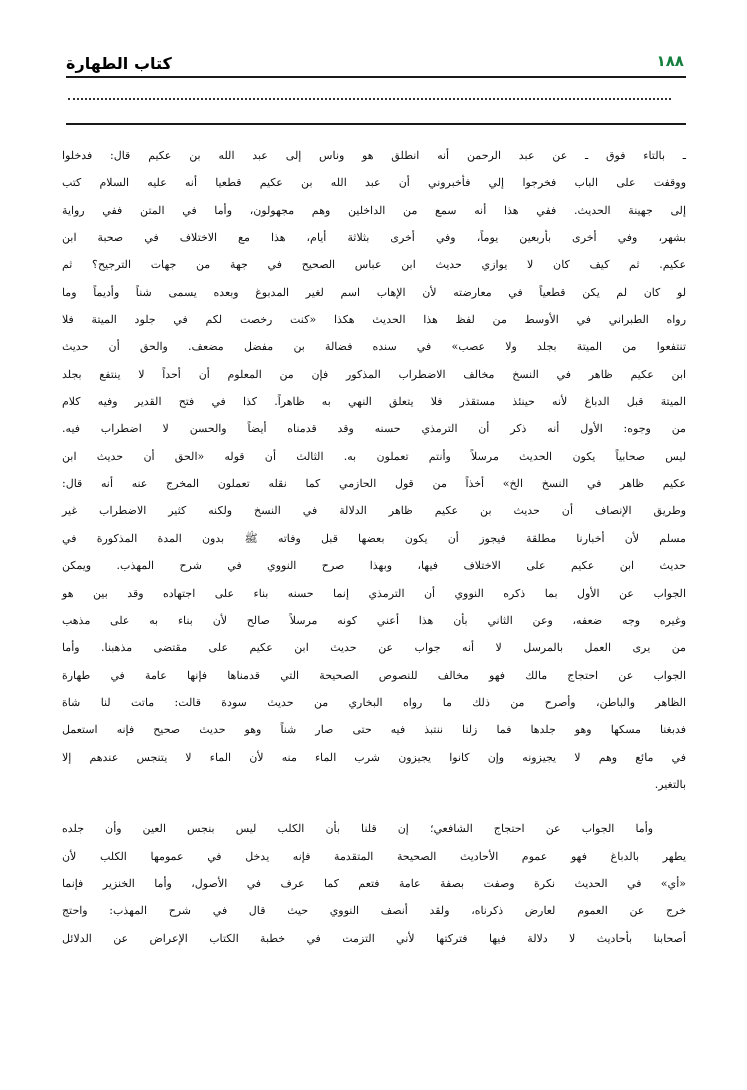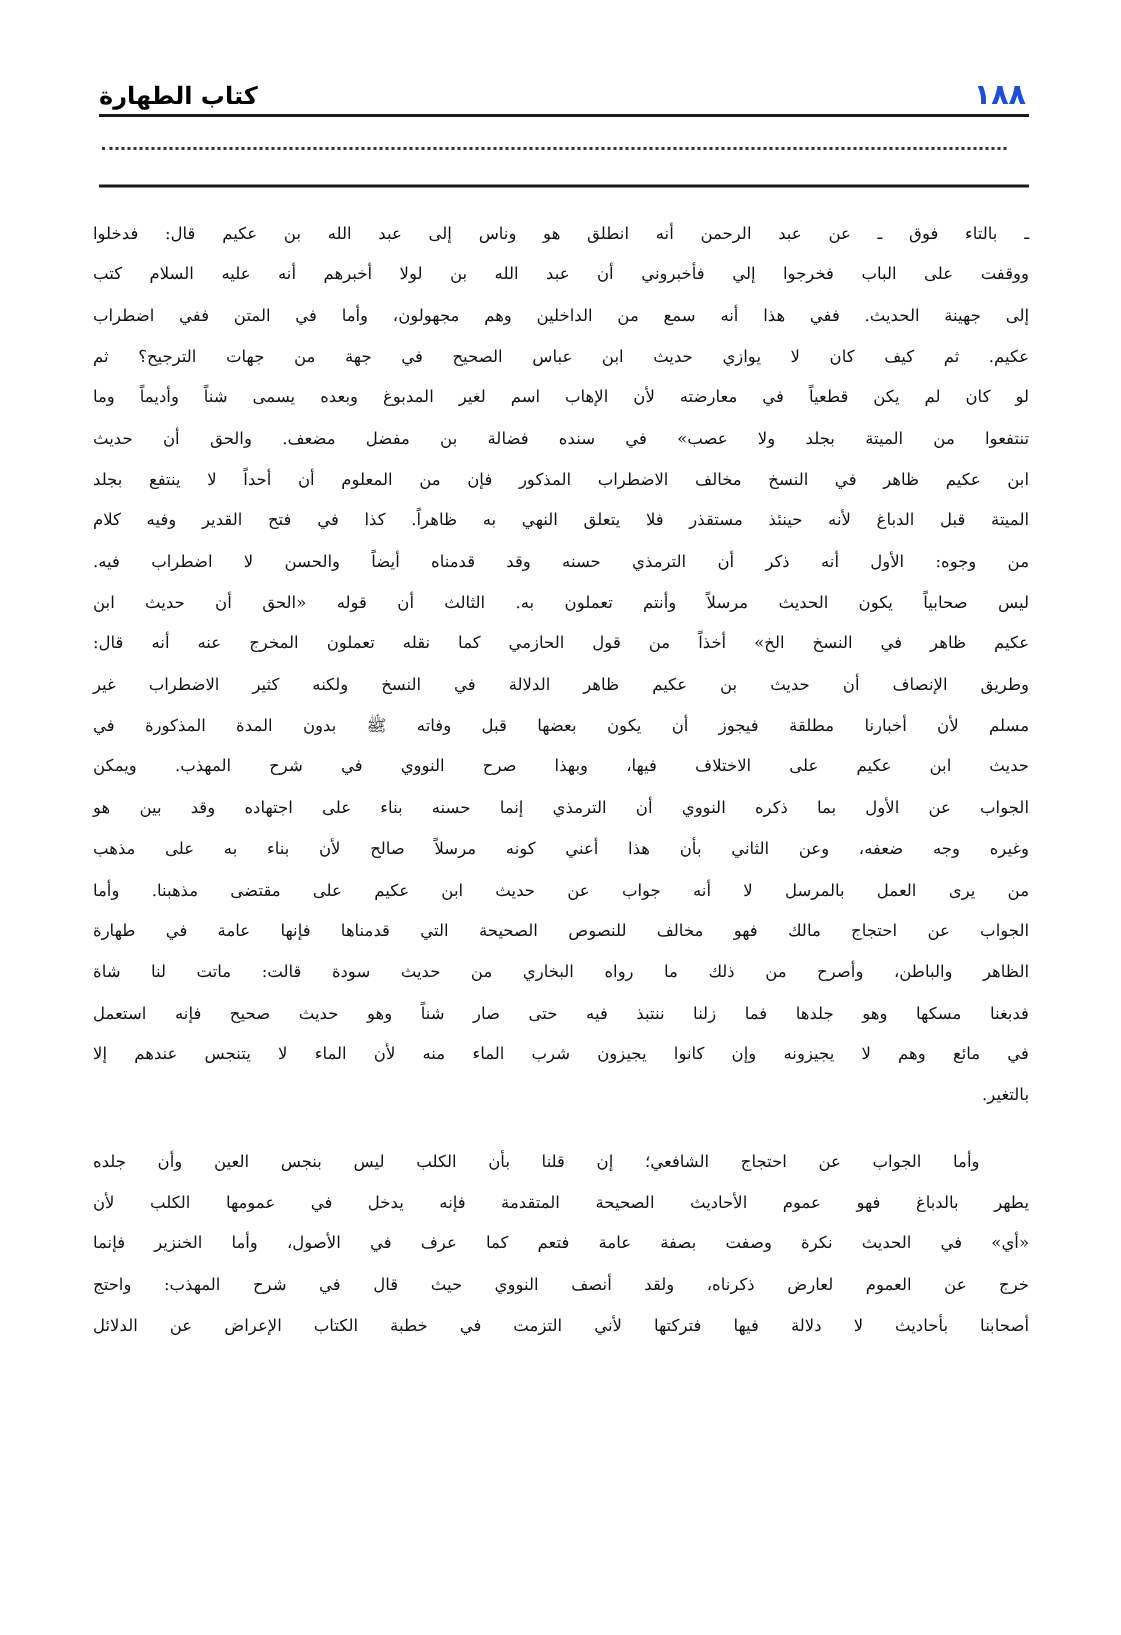--- a/index.html
+++ b/index.html
@@ -38,22 +38,22 @@
     font-size: 16px;
     direction: rtl;
     color: #000;
   }
   .page-number {
     position: absolute;
     right: 2px;
     top: 2px;
     font-family: "DejaVu Sans", "Liberation Sans", sans-serif;
     font-weight: bold;
-    font-size: 19px;
-    color: #1d4ed8;
+    font-size: 15px;
+    color: #15803d;
     letter-spacing: 0.5px;
   }
   .rule {
     position: absolute;
     left: 66px;
     width: 620px;
     height: 0;
     border-top: 2px solid #1a1a1a;
   }
   .rule-top { top: 76px; }
@@ -108,24 +108,26 @@
     <span class="page-number">١٨٨</span>
   </div>
 
   <div class="rule rule-top"></div>
   <div class="dotted-line"></div>
   <div class="rule rule-bottom"></div>
 
   <div class="body-text">
     <div class="para para-1">
       <span class="line">ـ بالتاء فوق ـ عن عبد الرحمن أنه انطلق هو وناس إلى عبد الله بن عكيم قال: فدخلوا</span>
-      <span class="line">ووقفت على الباب فخرجوا إلي فأخبروني أن عبد الله بن لولا أخبرهم أنه عليه السلام كتب</span>
-      <span class="line">إلى جهينة الحديث. ففي هذا أنه سمع من الداخلين وهم مجهولون، وأما في المتن ففي اضطراب</span>
+      <span class="line">ووقفت على الباب فخرجوا إلي فأخبروني أن عبد الله بن عكيم قطعيا أنه عليه السلام كتب</span>
+      <span class="line">إلى جهينة الحديث. ففي هذا أنه سمع من الداخلين وهم مجهولون، وأما في المتن ففي رواية</span>
+      <span class="line">بشهر، وفي أخرى بأربعين يوماً، وفي أخرى بثلاثة أيام، هذا مع الاختلاف في صحبة ابن</span>
       <span class="line">عكيم. ثم كيف كان لا يوازي حديث ابن عباس الصحيح في جهة من جهات الترجيح؟ ثم</span>
       <span class="line">لو كان لم يكن قطعياً في معارضته لأن الإهاب اسم لغير المدبوغ وبعده يسمى شناً وأديماً وما</span>
+      <span class="line">رواه الطبراني في الأوسط من لفظ هذا الحديث هكذا «كنت رخصت لكم في جلود الميتة فلا</span>
       <span class="line">تنتفعوا من الميتة بجلد ولا عصب» في سنده فضالة بن مفضل مضعف. والحق أن حديث</span>
       <span class="line">ابن عكيم ظاهر في النسخ مخالف الاضطراب المذكور فإن من المعلوم أن أحداً لا ينتفع بجلد</span>
       <span class="line">الميتة قبل الدباغ لأنه حينئذ مستقذر فلا يتعلق النهي به ظاهراً. كذا في فتح القدير وفيه كلام</span>
       <span class="line">من وجوه: الأول أنه ذكر أن الترمذي حسنه وقد قدمناه أيضاً والحسن لا اضطراب فيه.</span>
       <span class="line">ليس صحابياً يكون الحديث مرسلاً وأنتم تعملون به. الثالث أن قوله «الحق أن حديث ابن</span>
       <span class="line">عكيم ظاهر في النسخ الخ» أخذاً من قول الحازمي كما نقله تعملون المخرج عنه أنه قال:</span>
       <span class="line">وطريق الإنصاف أن حديث بن عكيم ظاهر الدلالة في النسخ ولكنه كثير الاضطراب غير</span>
       <span class="line">مسلم لأن أخبارنا مطلقة فيجوز أن يكون بعضها قبل وفاته ﷺ بدون المدة المذكورة في</span>
       <span class="line">حديث ابن عكيم على الاختلاف فيها، وبهذا صرح النووي في شرح المهذب. ويمكن</span>
       <span class="line">الجواب عن الأول بما ذكره النووي أن الترمذي إنما حسنه بناء على اجتهاده وقد بين هو</span>

